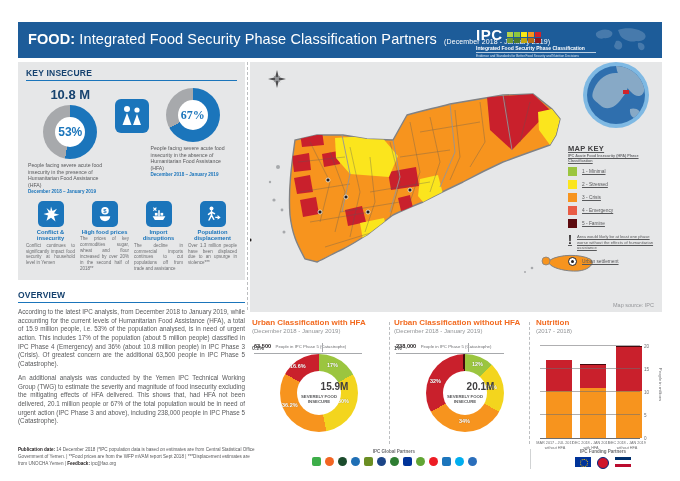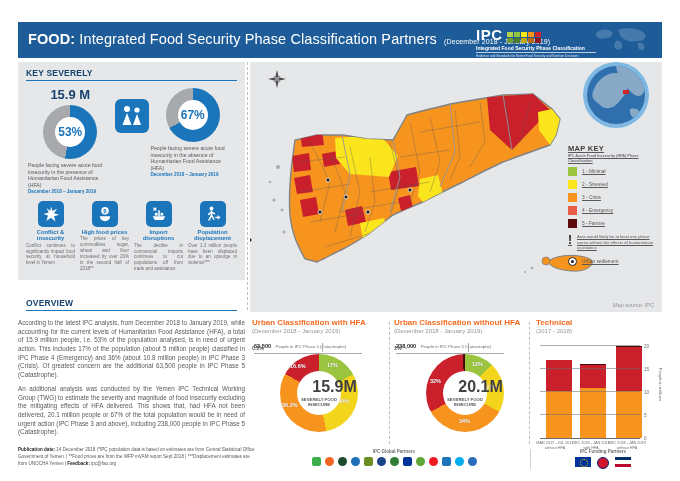--- a/index.html
+++ b/index.html
@@ -29,21 +29,21 @@
   .kf-cap{font-size:5.2px;line-height:1.25;color:#58595B;margin:1px 2px 0 2px;}
   .kf-per{font-size:4.6px;font-weight:bold;color:#1B75BB;margin:1px 2px 0 2px;}
   .family{width:34px;height:34px;background:#1B75BB;border-radius:6px;margin-top:14px;flex:0 0 34px;
           display:flex;align-items:center;justify-content:center;}
   .drivers{display:flex;gap:5px;padding:5px 8px 0 8px;}
   .driver{flex:1;}
   .d-icon{width:26px;height:26px;background:#1B75BB;border-radius:5px;margin:0 auto;display:flex;align-items:center;justify-content:center;}
   .d-title{font-size:5.8px;font-weight:bold;color:#1B75BB;text-align:center;line-height:1.1;margin:2px 0 1px 0;}
   .d-text{font-size:4.5px;line-height:1.3;color:#6D6E71;text-align:justify;margin:0;}
   .overview{position:absolute;left:18px;top:286px;width:227px;}
-  .overview h2.sec{margin:8px;padding-top:4px;}
+  .overview h2.sec{margin:0;padding-top:4px;}
   .overview p{font-size:6.3px;line-height:1.38;text-align:justify;color:#58595B;margin:5px 0 0 0;}
   
   .mappanel{position:absolute;left:250px;top:62px;width:412px;height:250px;background:#E6E7E8;}
   .mapkey{position:absolute;left:318px;top:82px;width:92px;text-decoration:underline;}
   .mk-title{font-size:7.5px;font-weight:bold;color:#414042;letter-spacing:.3px;}
   .mk-sub{font-size:3.8px;font-weight:bold;color:#6D6E71;line-height:1.25;margin-top:1px;}
   .mk-row{display:flex;align-items:center;margin-top:4px;}
   .mk-sw{width:9px;height:9px;margin-right:5px;flex:0 0 9px;}
   .mk-lab{font-size:4.8px;color:#58595B;}
   .mk-warn{display:flex;margin-top:6px;}
@@ -54,21 +54,21 @@
   .urban-ic::after{content:"";position:absolute;left:2px;top:2px;width:3px;height:3px;border-radius:50%;background:#231F20;}
   .mapsource{position:absolute;right:8px;bottom:4px;font-size:5.5px;color:#939598;}
   
   .cpanel{position:absolute;top:318px;height:128px;}
   .cp-title{font-size:8px;font-weight:bold;color:#F26B21;margin:0;}
   .cp-sub{font-size:6px;color:#939598;margin:1px 0 0 0;}
   .cbox{position:relative;width:100%;height:100px;}
   .bigdonut{width:78px;height:78px;border-radius:50%;position:absolute;}
   .bigdonut .hole2{position:absolute;left:17px;top:17px;width:44px;height:44px;border-radius:50%;background:#fff;
       display:flex;flex-direction:column;align-items:center;justify-content:center;text-align:center;}
-  .cv{font-size:16px;font-weight:bold;color:#414042;line-height:1;margin-left:31px;}
+  .cv{font-size:10px;font-weight:bold;color:#414042;line-height:1;margin-left:31px;}
   .cl{font-size:4.3px;font-weight:bold;color:#58595B;margin-top:2px;line-height:1.2;width:38px;}
   .pl{position:absolute;font-size:5.5px;font-weight:bold;color:#fff;text-shadow:0 0 1px rgba(0,0,0,.4);}
   .callout{position:absolute;left:2px;top:0;width:108px;border-bottom:1px solid #A7A9AC;padding-bottom:1px;}
   .co-val{font-size:5.6px;font-weight:bold;color:#231F20;}
   .co-lab{font-size:4.3px;color:#6D6E71;}
   .co-pct{position:absolute;font-size:5.3px;font-weight:bold;color:#58595B;}
   .co-tick{position:absolute;width:1px;height:9px;background:#A7A9AC;}
   
   .cmp-plot{position:absolute;left:4px;top:28px;width:100px;height:92px;border-bottom:1px solid #6D6E71;}
   .gridline{position:absolute;left:0;width:100%;height:1px;background:rgba(109,110,113,.55);z-index:3;}
@@ -125,42 +125,42 @@
           <span style="background: rgb(195, 168, 15);"></span>
           <span style="background: rgb(181, 106, 21);"></span>
           <span style="background: rgb(140, 26, 31);"></span>
         </span>
       <div class="ipc-name">Integrated Food Security Phase Classification</div>
       <div class="ipc-tag">Evidence and Standards for Better Food Security and Nutrition Decisions</div>
     </div>
   </header>
 
   <section class="grayblock">
-    <h2 class="sec">KEY SEVERELY</h2>
+    <h2 class="sec">KEY INSECURE</h2>
     <div class="kf-row">
       <div class="kf">
-        <div class="kf-val">15.9 M</div>
+        <div class="kf-val">10.8 M</div>
         <div class="donut" style="background: conic-gradient(rgb(27, 117, 187) 0%, rgb(27, 117, 187) 53%, rgb(167, 169, 172) 53%, rgb(167, 169, 172) 100%);">
           <div class="hole">53%</div>
         </div>
         <p class="kf-cap">People facing severe acute food insecurity in the presence of Humanitarian Food Assistance (HFA)</p>
         <p class="kf-per">December 2018 – January 2019</p>
       </div>
       <div class="family">
         <svg width="24" height="22" viewBox="0 0 24 22">
           <g fill="#ffffff">
             <circle cx="7" cy="4" r="3"></circle>
               <path d="M7,8 L2.5,20 L11.5,20 Z"></path>
             <circle cx="17" cy="5" r="2.6"></circle>
               <path d="M17,9 L13,20 L21,20 Z"></path>
           </g>
         </svg>
       </div>
       <div class="kf">
-        <div class="donut" style="background: conic-gradient(rgb(27, 117, 187) 0%, rgb(27, 117, 187) 67%, rgb(167, 169, 172) 67%, rgb(167, 169, 172) 100%);">
+        <div class="donut" style="background: conic-gradient(rgb(27, 117, 187) 0%, rgb(27, 117, 187) 67%, rgb(167, 169, 172) 67%, rgb(167, 169, 172) 100%); font-family: Liberation Serif, serif;">
           <div class="hole">67%</div>
         </div>
         <p class="kf-cap">People facing severe acute food insecurity in the absence of Humanitarian Food Assistance (HFA)</p>
         <p class="kf-per">December 2018 – January 2019</p>
       </div>
     </div>
 
     <div class="drivers">
       <div class="driver">
         <div class="d-icon">
@@ -378,21 +378,21 @@
           <span class="cv">20.1M</span>
           <span class="cl">SEVERELY FOOD INSECURE</span>
         </div>
       </div>
     </div>
   </section>
 
   <div class="vsep" style="left:529px;top:322px;height:122px;"></div>
 
   <section class="cpanel" style="left:536px;width:126px;">
-    <h3 class="cp-title">Technical</h3>
+    <h3 class="cp-title">Nutrition</h3>
     <p class="cp-sub">(2017 - 2018)</p>
     <div class="cmp-plot">
       <div class="cmp-bar" style="left:6px;">
           <div style="background: rgb(247, 148, 30); width: 100%; height: 46.92px;"></div>
           <div style="background: rgb(201, 32, 44); width: 100%; height: 31.28px;"></div>
           <div style="background: rgb(69, 8, 12); width: 100%; height: 0px;"></div>
         </div>
       <div class="cmp-bar" style="left:40px;">
           <div style="background: rgb(247, 148, 30); width: 100%; height: 49.68px;"></div>
           <div style="background: rgb(201, 32, 44); width: 100%; height: 23.23px;"></div>

